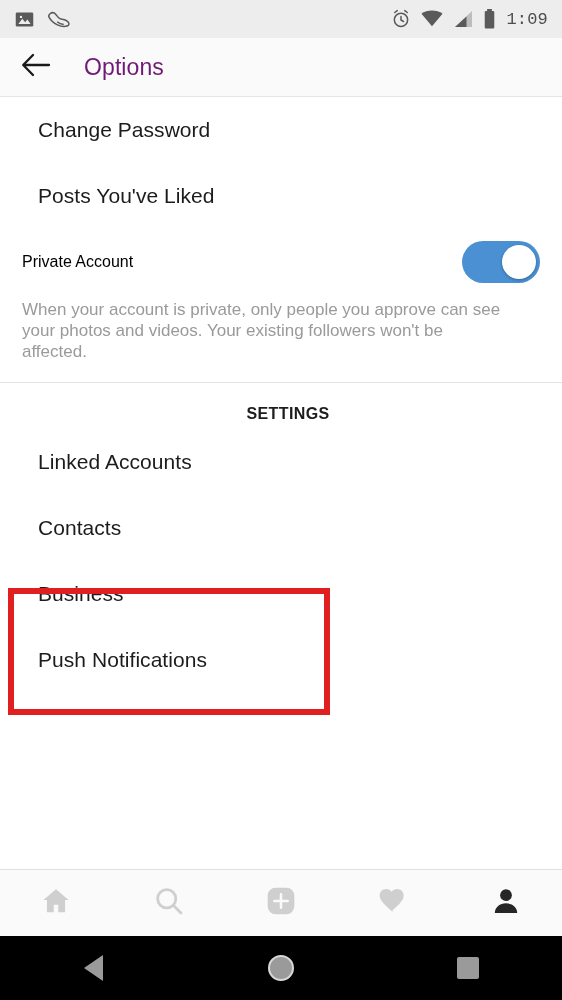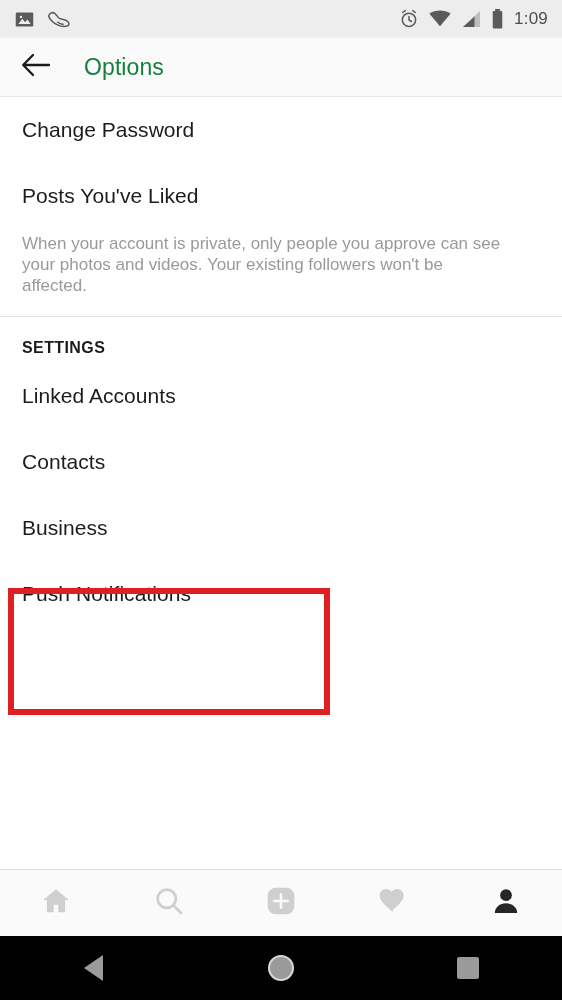--- a/index.html
+++ b/index.html
@@ -43,21 +43,21 @@
     gap: 10px;
   }
   .status-glyph {
     display: block;
     line-height: 0;
   }
   #status-clock {
     font-size: 17px;
     color: #4d4d4d;
     letter-spacing: .2px;
-    font-family: Liberation Sans, sans-serif;
+    font-family: Liberation Mono, monospace;
   }
 
   
   #app-bar {
     position: absolute;
     top: 38px; left: 0;
     width: 562px;
     height: 59px;
     background: #fafafa;
     border-bottom: 1px solid #e6e6e6;
@@ -68,41 +68,42 @@
     width: 56px;
     height: 56px;
     margin-left: 8px;
     display: flex;
     align-items: center;
     justify-content: center;
     cursor: pointer;
   }
   #page-title {
     font-size: 23px;
-    color: #15803d;
+    color: #701a75;
     margin-left: 20px;
     letter-spacing: .1px;
   }
 
   
   #content {
     position: absolute;
     top: 97px; left: 0;
     width: 562px;
     height: 772px;
     background: #ffffff;
     overflow: hidden;
   }
 
   .list-item {
     height: 66px;
     display: flex;
     align-items: center;
     padding: 0 22px;
     cursor: pointer;
+    margin-left: 16px;
   }
   .list-item .label {
     font-size: 21px;
     color: #1c1c1c;
     letter-spacing: .05px;
   }
 
   
   #private-account-row {
     height: 66px;
@@ -145,20 +146,21 @@
     background: #e4e4e4;
     width: 100%;
   }
 
   .section-header {
     padding: 22px 8px 6px 22px;
     font-size: 16px;
     font-weight: bold;
     color: #1c1c1c;
     letter-spacing: .4px;
+    text-align: center;
   }
 
   
   #highlight-box {
     position: absolute;
     left: 8px;
     top: 588px;
     width: 322px;
     height: 127px;
     border: 6px solid #e02020;
@@ -285,20 +287,26 @@
 
   <div id="content">
 
     <div class="list-item">
       <span class="label">Change Password</span>
     </div>
     <div class="list-item">
       <span class="label">Posts You've Liked</span>
     </div>
 
+    <div id="private-account-row">
+      <span class="label">Private Account</span>
+      <span class="toggle">
+        <span class="knob"></span>
+      </span>
+    </div>
 
     <div id="private-account-help">When your account is private, only people you approve can see your photos and videos. Your existing followers won't be affected.</div>
 
     <div class="section-divider"></div>
 
     <div class="section-header">SETTINGS</div>
 
     <div class="list-item">
       <span class="label">Linked Accounts</span>
     </div>

